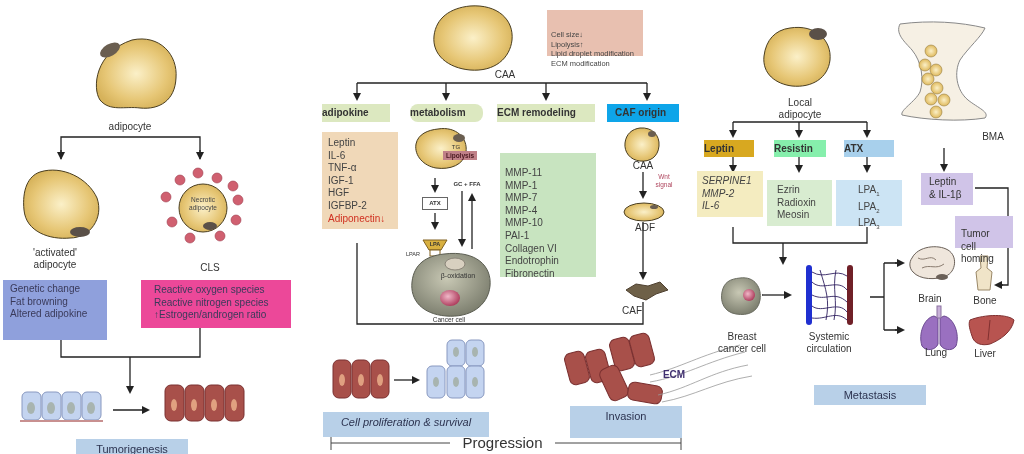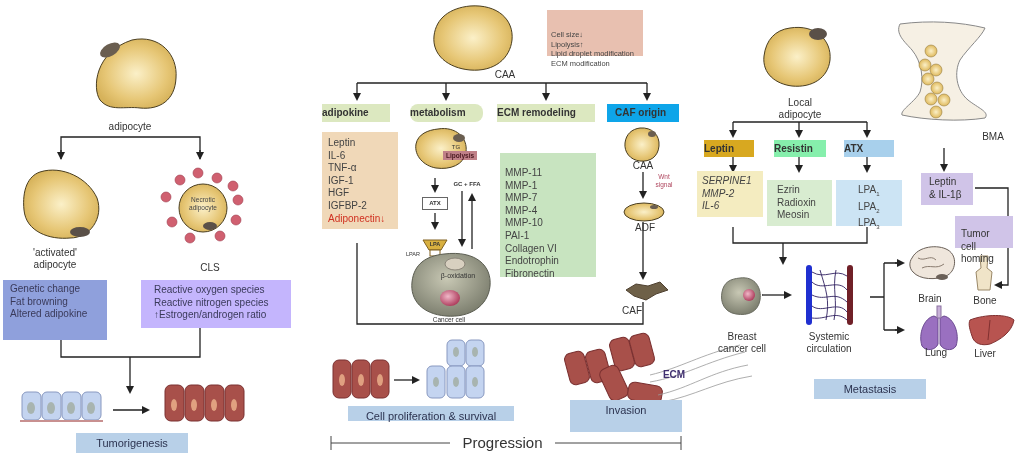--- a/index.html
+++ b/index.html
@@ -1,20 +1,20 @@
 <!DOCTYPE html>
 <html><head>
 <meta charset="utf-8">
 <style>
   html,body{margin:0;padding:0;background:#fff;}
   body{width:1024px;height:454px;position:relative;overflow:hidden;font-family:"Liberation Sans",sans-serif;color:#2a2a2a;}
   .lbl{position:absolute;font-size:10px;color:#333;text-align:center;line-height:12px;}
   .box{position:absolute;font-size:10px;line-height:12.5px;color:#3a3a5a;box-sizing:border-box;}
   .hdr{position:absolute;font-size:10px;text-align:left;line-height:18px;color:#333;box-sizing:border-box;font-weight:bold;}
-  .stage{position:absolute;background:#b8d0e8;font-size:11px;text-align:center;color:#2c3350;line-height:20px;}
+  .stage{position:absolute;background:#b8d0e8;font-size:11px;text-align:center;color:#2c3350;line-height:20px;margin-top:6px;}
   svg.layer{position:absolute;left:0;top:0;}
 </style>
 </head>
 <body>
 
 <svg class="layer" width="1024" height="454" viewBox="0 0 1024 454">
   <defs>
     <radialGradient id="fat" cx="50%" cy="50%" r="55%">
       <stop offset="0%" stop-color="#fbf0c8"></stop>
       <stop offset="70%" stop-color="#e6c675"></stop>
@@ -283,21 +283,21 @@
   <div>Necrotic</div>
   <div>adipocyte</div>
 </div>
 <div class="lbl" style="left:190px;top:262px;width:40px;">CLS</div>
 
 <div class="box" style="left:3px;top:280px;width:104px;height:60px;background:#8fa0dc;padding:3px 7px;">
   <div>Genetic change</div>
   <div>Fat browning</div>
   <div>Altered adipokine</div>
 </div>
-<div class="box" style="left:141px;top:280px;width:150px;height:48px;background:#c4b5fd;padding:4px 13px;">
+<div class="box" style="left:141px;top:280px;width:150px;height:48px;background:#ec4899;padding:4px 13px;">
   <div>Reactive oxygen species</div>
   <div>Reactive nitrogen species</div>
   <div>↑Estrogen/androgen ratio</div>
 </div>
 <div class="stage" style="left:76px;top:433px;width:112px;height:20px;">Tumorigenesis</div>
 
 <div class="box" style="left:547px;top:10px;width:96px;height:46px;background:#e8c0b0;padding:20px 4px;font-size:7.5px;line-height:9.5px;color:#444;">
   <div>Cell size↓</div>
   <div>Lipolysis↑</div>
   <div>Lipid droplet modification</div>
@@ -342,21 +342,21 @@
 </div>
 
 <div class="lbl" style="left:625px;top:160px;width:36px;">CAA</div>
 <div class="lbl" style="left:650px;top:173px;width:28px;font-size:6.5px;line-height:8px;color:#b04860;">
   <div>Wnt</div>
   <div>signal</div>
 </div>
 <div class="lbl" style="left:627px;top:222px;width:36px;">ADF</div>
 <div class="lbl" style="left:614px;top:305px;width:36px;">CAF</div>
 
-<div class="stage" style="left:348px;top:406px;width:166px;height:15px;">Cell proliferation &amp; survival</div>
+<div class="stage" style="left:323px;top:406px;width:166px;height:25px;font-style:italic;">Cell proliferation &amp; survival</div>
 <div class="stage" style="left:570px;top:400px;width:112px;height:32px;">Invasion</div>
 <div class="lbl" style="left:660px;top:369px;width:28px;font-weight:bold;color:#403070;">ECM</div>
 <div class="lbl" style="left:450px;top:436px;width:105px;font-size:15px;line-height:14px;">Progression</div>
 
 <div class="lbl" style="left:770px;top:97px;width:60px;">
   <div>Local</div>
   <div>adipocyte</div>
 </div>
 <div class="lbl" style="left:976px;top:131px;width:34px;">BMA</div>
 

